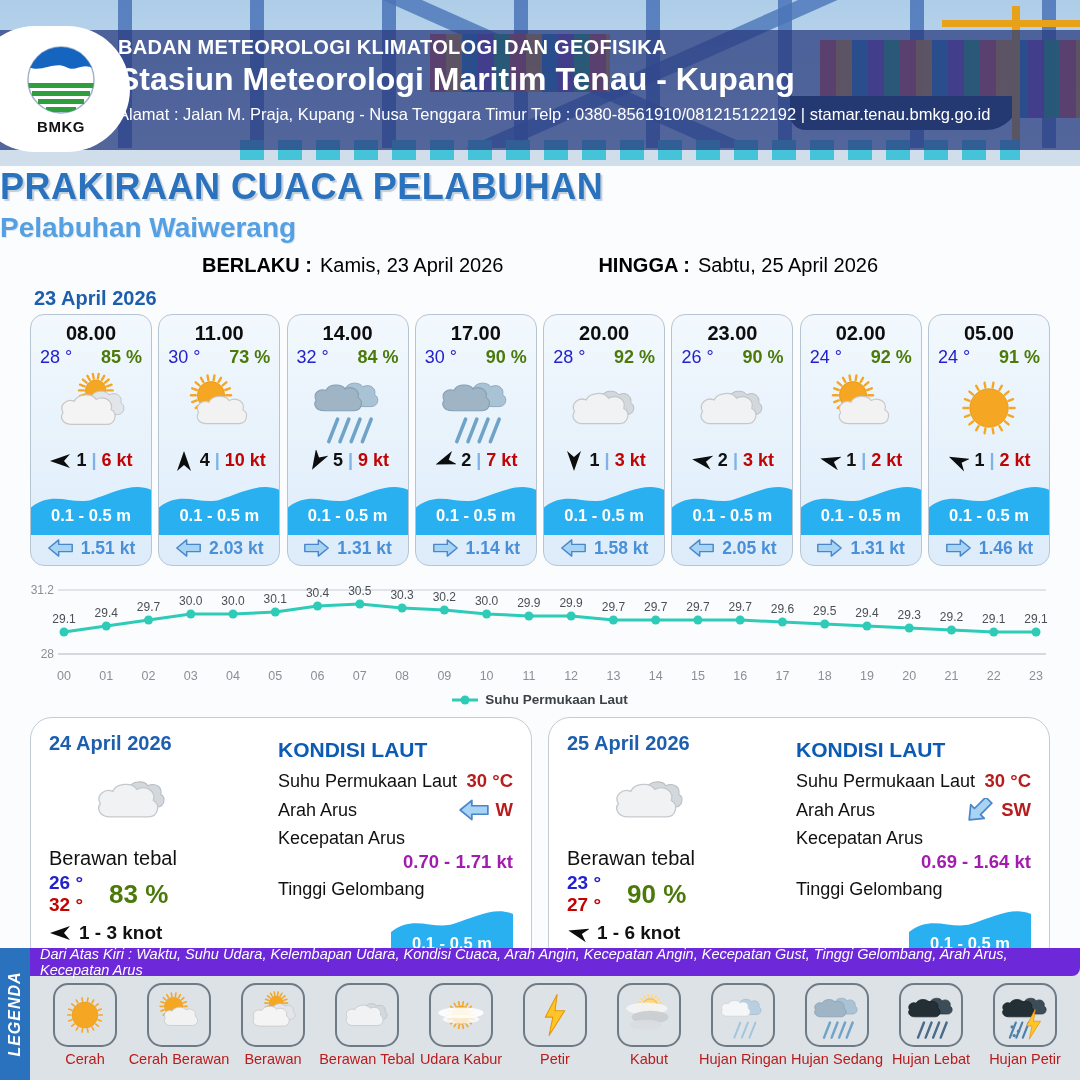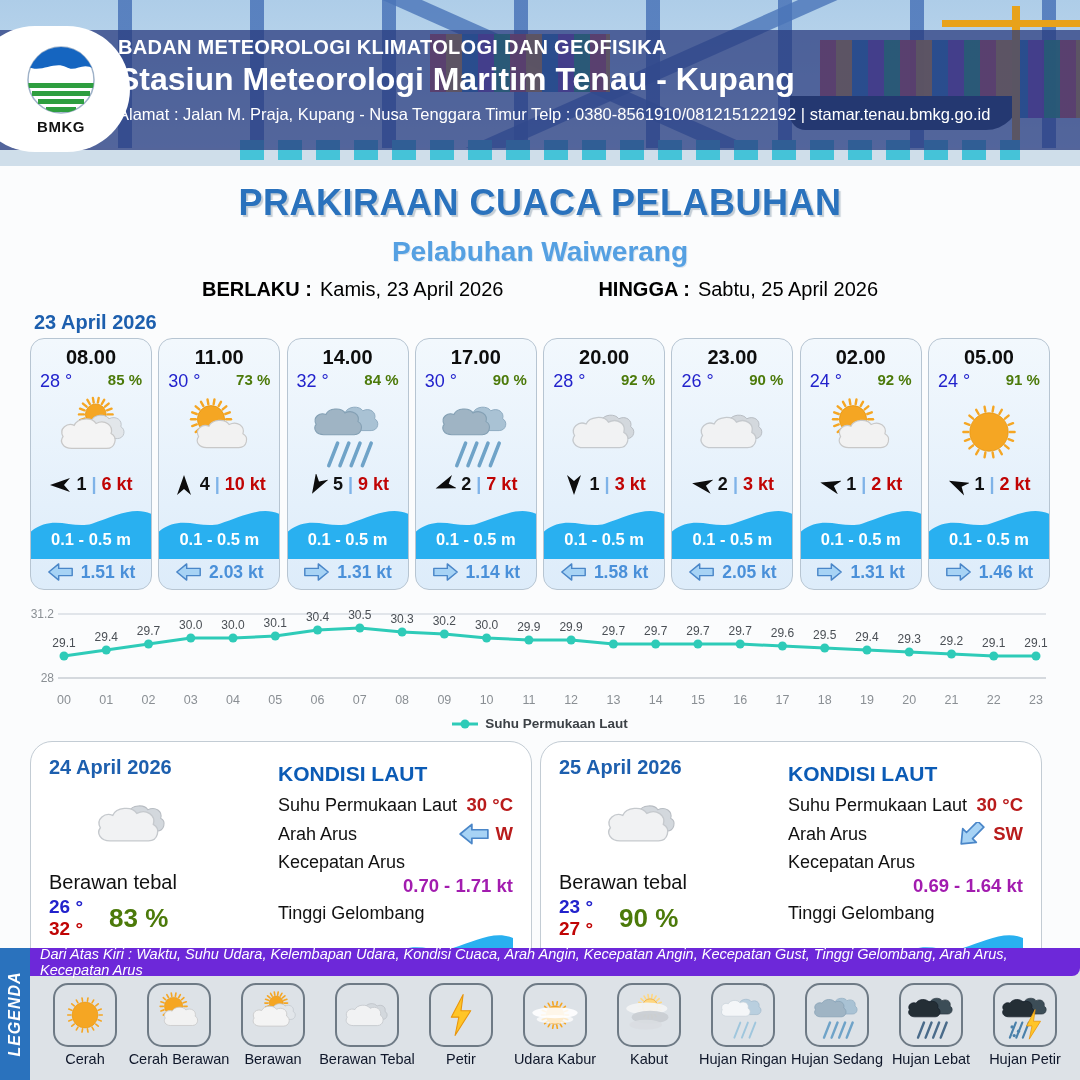--- a/index.html
+++ b/index.html
@@ -30,58 +30,58 @@
   .logo-pill { position:absolute; top:26px; left:-28px; width:158px; height:126px;
     background:#fff; border-radius:70px; display:flex; flex-direction:column;
     align-items:center; justify-content:center; padding-left:20px; }
   .logo-bmkg-text { font-weight:bold; font-size:15px; color:#111; letter-spacing:.5px; margin-top:1px; }
   .hdr-text { position:absolute; top:36px; left:118px; color:#fff; }
   .hdr-agency { font-size:20px; font-weight:bold; letter-spacing:.3px; }
   .hdr-station { font-size:32px; font-weight:bold; margin-top:2px; }
   .hdr-address { font-size:16.5px; margin-top:7px; }
 
   
-  .title-block { text-align:center; padding-top:16px; }
+  .title-block { text-align:left; }
   .title-main { font-size:36px; font-weight:800; color:#2a72bd; letter-spacing:.5px;
     text-shadow:-1px -1px 0 #fff, 2px 2px 1px rgba(150,165,180,.55); }
-  .title-port { font-size:28px; font-weight:800; color:#55a0e2; margin-top:12px;
+  .title-port { font-size:28px; font-weight:800; color:#55a0e2; margin-top:4px;
     text-shadow:1px 1px 0 rgba(200,215,230,.6); }
   .valid-row { display:flex; justify-content:center; gap:95px; margin-top:10px; font-size:20px; color:#000; }
   .valid-row b { font-weight:bold; }
   .valid-row span.v { font-weight:normal; margin-left:8px; }
 
   
   .day1-label { margin:10px 0 4px 34px; font-size:20px; font-weight:bold; color:#1d5fae; }
   .cards-row { display:flex; justify-content:space-between; padding:0 30px; }
   .fcard { width:122px; height:252px; border:1.5px solid #b7c5d2; border-radius:14px;
     background:linear-gradient(180deg,#f2f8fd 0%,#ddecfa 100%); overflow:hidden;
     display:flex; flex-direction:column; }
   .f-time { text-align:center; font-size:20px; font-weight:bold; color:#0d0d0d; margin-top:7px; }
   .f-th { display:flex; justify-content:space-between; padding:0 9px; margin-top:2px; }
   .f-temp { color:#2222cc; font-weight:normal; font-size:18px; }
-  .f-hum  { color:#4c7a0a; font-weight:bold; font-size:15px; }
+  .f-hum  { color:#4c7a0a; font-weight:bold; font-size:18px; }
   .f-icon { height:84px; display:flex; align-items:center; justify-content:center; }
   .f-wind { display:flex; align-items:center; justify-content:center; gap:5px; height:28px; }
   .f-wind .num { font-size:18px; font-weight:bold; color:#111; }
   .f-wind .sep { font-size:18px; color:#7fb3e8; font-weight:bold; }
   .f-wind .gust { font-size:18px; font-weight:bold; color:#c00404; }
   .f-wave { position:relative; height:58px; margin-top:4px; }
   .f-wave svg { position:absolute; inset:0; }
   .f-wave .wtxt { position:absolute; bottom:7px; width:100%; text-align:center;
     color:#fff; font-weight:bold; font-size:16.5px; }
   .f-cur { display:flex; align-items:center; justify-content:center; gap:7px; height:36px; }
   .f-cur .ctxt { color:#4a90d9; font-weight:bold; font-size:17.5px; }
 
   
   .chart-block { padding:4px 28px 0 28px; }
   .chart-legend { display:flex; justify-content:center; align-items:center; gap:7px; margin-top:0px; }
   .chart-legend .lbl { font-size:13.5px; color:#3c4146; font-weight:bold; }
 
   
-  .day-cards { display:flex; gap:8px; padding:10px 30px 0 30px; }
+  .day-cards { display:flex; gap:16px; padding:10px 30px 0 30px; }
   .dcard { width:502px; height:250px; background:#fff; border:1.5px solid #c3ccd4;
     border-radius:22px; display:flex; padding:14px 18px; }
   .d-left { width:215px; }
   .d-date { font-size:20px; font-weight:bold; color:#1d5fae; }
   .d-icon { margin:2px 0 0 40px; }
   .d-wlabel { font-size:20px; color:#111; margin-top:0px; }
   .d-temps { display:flex; align-items:center; gap:26px; margin-top:2px; }
   .d-tmin { color:#2222cc; font-weight:bold; font-size:19px; }
   .d-tmax { color:#c00404; font-weight:bold; font-size:19px; }
   .d-hum { color:#4c7a0a; font-weight:bold; font-size:26px; }
@@ -106,21 +106,21 @@
     display:flex; align-items:center; justify-content:center; }
   .leg-side span { transform:rotate(-90deg); color:#fff; font-weight:bold; font-style:italic;
     font-size:16px; letter-spacing:1px; white-space:nowrap; }
   .leg-head { margin-left:30px; height:28px; background:#6d28d9; color:#fff; font-style:italic;
     font-size:14.5px; display:flex; align-items:center; padding-left:10px;
     border-radius:0 0 8px 0; }
   .leg-body { margin-left:30px; display:flex; justify-content:space-around; padding:7px 8px 0 8px; }
   .leg-item { display:flex; flex-direction:column; align-items:center; width:90px; }
   .leg-box { width:64px; height:64px; border:2px solid #6e7a85; border-radius:15px;
     display:flex; align-items:center; justify-content:center; }
-  .leg-lbl { font-size:14.5px; color:#0f172a; margin-top:4px; white-space:nowrap; }
+  .leg-lbl { font-size:14.5px; color:#b91c1c; margin-top:4px; white-space:nowrap; }
 </style>
 </head>
 <body>
 
 <div class="header">
   <div class="pillars"></div>
   <div class="beam1"></div>
   <div class="beam2"></div>
   <div class="containers c1"></div>
   <div class="containers c2"></div>
@@ -851,30 +851,20 @@
             <g transform="translate(6,28) scale(0.8)">
               <path d="M23,52 C9,52 3,41 9,33 C2,20 16,10 27,15 C32,3 55,1 62,12 C76,5 90,15 86,28 C97,34 93,52 79,52 Z" fill="#f1f2f3" stroke="#c5c9cd" stroke-width="2"></path>
             </g>
           </svg>
         </div>
                <div class="leg-lbl">Berawan Tebal</div>
       </div>
       <div class="leg-item">
         <div class="leg-box">
           <svg width="54" height="54" viewBox="0 0 100 100">
-            <g transform="translate(28,12) scale(1)">
-              <polygon points="26,0 4,42 18,42 11,76 40,30 22,30" fill="#ffc527" stroke="#e8950c" stroke-width="2" stroke-linejoin="round"></polygon>
-            </g>
-          </svg>
-        </div>
-               <div class="leg-lbl">Petir</div>
-      </div>
-      <div class="leg-item">
-        <div class="leg-box">
-          <svg width="54" height="54" viewBox="0 0 100 100">
             <line x1="69" y1="50" x2="75" y2="50" stroke="#f5a623" stroke-width="3" stroke-linecap="round"></line>
             <line x1="67.85415979493226" y1="56.4983827231877" x2="73.49231551964772" y2="58.55050358314172" stroke="#f5a623" stroke-width="3" stroke-linecap="round"></line>
             <line x1="64.55484441926058" y1="62.212964584044244" x2="69.15111107797445" y2="66.06969024216349" stroke="#f5a623" stroke-width="3" stroke-linecap="round"></line>
             <line x1="59.5" y1="66.45448267190433" x2="62.5" y2="71.65063509461096" stroke="#f5a623" stroke-width="3" stroke-linecap="round"></line>
             <line x1="53.299315375671675" y1="68.71134730723196" x2="54.34120444167326" y2="74.6201938253052" stroke="#f5a623" stroke-width="3" stroke-linecap="round"></line>
             <line x1="46.700684624328325" y1="68.71134730723196" x2="45.658795558326744" y2="74.6201938253052" stroke="#f5a623" stroke-width="3" stroke-linecap="round"></line>
             <line x1="40.5" y1="66.45448267190434" x2="37.50000000000001" y2="71.65063509461098" stroke="#f5a623" stroke-width="3" stroke-linecap="round"></line>
             <line x1="35.445155580739424" y1="62.21296458404425" x2="30.84888892202555" y2="66.06969024216349" stroke="#f5a623" stroke-width="3" stroke-linecap="round"></line>
             <line x1="32.14584020506774" y1="56.49838272318771" x2="26.507684480352292" y2="58.55050358314172" stroke="#f5a623" stroke-width="3" stroke-linecap="round"></line>
             <line x1="31" y1="50" x2="25" y2="50" stroke="#f5a623" stroke-width="3" stroke-linecap="round"></line>
@@ -885,20 +875,30 @@
             <line x1="53.29931537567167" y1="31.288652692768046" x2="54.34120444167325" y2="25.379806174694796" stroke="#f5a623" stroke-width="3" stroke-linecap="round"></line>
             <line x1="59.499999999999986" y1="33.545517328095656" x2="62.499999999999986" y2="28.349364905389024" stroke="#f5a623" stroke-width="3" stroke-linecap="round"></line>
             <line x1="64.55484441926058" y1="37.78703541595575" x2="69.15111107797445" y2="33.93030975783651" stroke="#f5a623" stroke-width="3" stroke-linecap="round"></line>
             <line x1="67.85415979493226" y1="43.5016172768123" x2="73.49231551964772" y2="41.44949641685828" stroke="#f5a623" stroke-width="3" stroke-linecap="round"></line>
             <circle cx="50" cy="50" r="17" fill="#f5a623" stroke="#e8950c" stroke-width="1"></circle>
             <ellipse cx="50" cy="46" rx="42" ry="10" fill="#ffffff" opacity="0.9"></ellipse>
             <ellipse cx="50" cy="58" rx="34" ry="8" fill="#ffffff" opacity="0.75"></ellipse>
           </svg>
         </div>
                <div class="leg-lbl">Udara Kabur</div>
+      </div>
+      <div class="leg-item">
+        <div class="leg-box">
+          <svg width="54" height="54" viewBox="0 0 100 100">
+            <g transform="translate(28,12) scale(1)">
+              <polygon points="26,0 4,42 18,42 11,76 40,30 22,30" fill="#ffc527" stroke="#e8950c" stroke-width="2" stroke-linejoin="round"></polygon>
+            </g>
+          </svg>
+        </div>
+               <div class="leg-lbl">Petir</div>
       </div>
       <div class="leg-item">
         <div class="leg-box">
           <svg width="54" height="54" viewBox="0 0 100 100">
             <line x1="68" y1="34" x2="74" y2="34" stroke="#ffd780" stroke-width="3" stroke-linecap="round"></line>
             <line x1="67.03508193257454" y1="39.4723222932107" x2="72.67323765728999" y2="41.52444315316471" stroke="#ffd780" stroke-width="3" stroke-linecap="round"></line>
             <line x1="64.25671108990365" y1="44.28460175498463" x2="68.85297774861752" y2="48.141327413103866" stroke="#ffd780" stroke-width="3" stroke-linecap="round"></line>
             <line x1="60" y1="47.856406460551014" x2="63" y2="53.052558883257646" stroke="#ffd780" stroke-width="3" stroke-linecap="round"></line>
             <line x1="54.77837084267089" y1="49.75692404819533" x2="55.82025990867247" y2="55.66577056626858" stroke="#ffd780" stroke-width="3" stroke-linecap="round"></line>
             <line x1="49.22162915732912" y1="49.75692404819533" x2="48.17974009132753" y2="55.66577056626858" stroke="#ffd780" stroke-width="3" stroke-linecap="round"></line>

